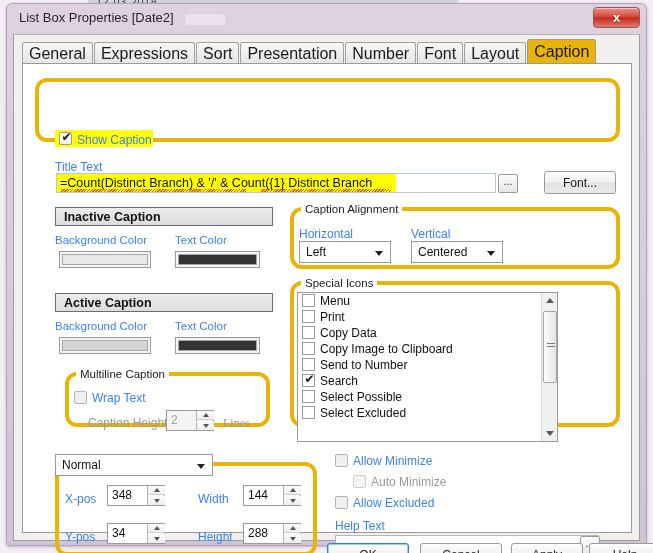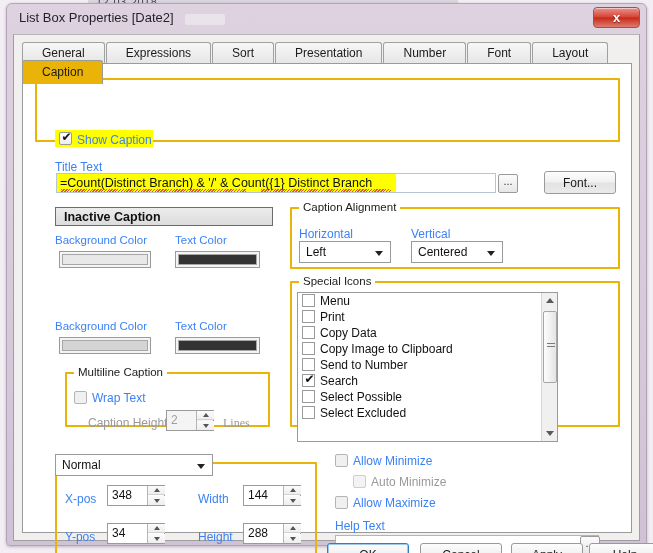--- a/index.html
+++ b/index.html
@@ -79,23 +79,23 @@
   }
 
   
   #tab-strip {
     position: absolute; left: 8px; top: 7px;
     height: 22px; width: 610px;
   }
   #tab-strip .tab {
     position: relative; float: left;
     height: 21px; margin-right: 1px;
-    padding: 0 19px;
+    padding: 0 6px;
     line-height: 21px;
-    font-size: 12px; color: #1b1b1b;
+    font-size: 16px; color: #1b1b1b;
     background: linear-gradient(180deg,#f7f7f7 0%, #e6e6e6 100%);
     border: 1px solid #a0a0a0;
     border-bottom: none;
     border-radius: 3px 3px 0 0;
     cursor: pointer;
     white-space: nowrap;
   }
   #tab-strip .tab.active {
     background: #eab308;
     height: 24px; line-height: 23px;
@@ -106,22 +106,22 @@
   #tab-content-panel {
     position: absolute; left: 8px; top: 28px;
     width: 610px; height: 470px;
     background: #ffffff;
     border: 1px solid #9a9a9a;
   }
 
   
   .groupbox {
     position: absolute;
-    border: 2px solid #eab308;
-    border-radius: 1px;
+    border: 4px solid #eab308;
+    border-radius: 12px;
   }
   .groupbox > .gb-legend {
     position: absolute; top: -8px; left: 7px;
     padding: 0 4px;
     background: #ffffff;
     font-size: 11.5px; color: #1b1b1b;
     white-space: nowrap;
   }
 
   
@@ -399,20 +399,21 @@
       <div class="caption-bar" style="left:32px; top:143px; width:218px;">Inactive Caption</div>
       <span class="lbl" style="left:32px; top:170px; font-size:11.5px;">Background Color</span>
       <span class="lbl" style="left:152px; top:170px; font-size:11.5px;">Text Color</span>
       <div class="swatch" style="left:36px; top:187px; width:92px;">
         <i id="sw-ic-bg" style="background: rgb(232, 232, 232);"></i>
       </div>
       <div class="swatch" style="left:152px; top:187px; width:85px;">
         <i id="sw-ic-txt" style="background: rgb(51, 51, 51);"></i>
       </div>
 
+      <div class="caption-bar" style="left:32px; top:229px; width:218px;">Active Caption</div>
       <span class="lbl" style="left:32px; top:256px; font-size:11.5px;">Background Color</span>
       <span class="lbl" style="left:152px; top:256px; font-size:11.5px;">Text Color</span>
       <div class="swatch" style="left:36px; top:273px; width:92px;">
         <i id="sw-ac-bg" style="background: rgb(212, 212, 212);"></i>
       </div>
       <div class="swatch" style="left:152px; top:273px; width:85px;">
         <i id="sw-ac-txt" style="background: rgb(51, 51, 51);"></i>
       </div>
 
       <div class="groupbox" style="left:42px; top:308px; width:205px; height:55px;">
@@ -531,21 +532,21 @@
         </div>
       </div>
 
       <div class="cb flat" style="left:312px; top:390px;"></div>
       <span class="lbl" style="left:330px; top:390px;">Allow Minimize</span>
 
       <div class="cb disabled" style="left:330px; top:411px;"></div>
       <span class="lbl dim" style="left:348px; top:411px;">Auto Minimize</span>
 
       <div class="cb flat" style="left:312px; top:432px;"></div>
-      <span class="lbl" style="left:330px; top:432px;">Allow Maximize</span>
+      <span class="lbl" style="left:330px; top:432px;">Allow Excluded</span>
 
       <span class="lbl" style="left:312px; top:455px;">Help Text</span>
       <div class="textfield" style="left:312px; top:471px; width:264px; height:22px; border-color:#b5b5b5;"></div>
       <div class="browse-btn" style="left:557px; top:472px;">...</div>
 
     </div>
 
     <div class="pushbtn default" style="left:313px; top:508px; width:82px; height:23px; line-height:22px;">OK</div>
     <div class="pushbtn" style="left:406px; top:508px; width:82px; height:23px; line-height:22px;">Cancel</div>
     <div class="pushbtn" style="left:497px; top:508px; width:72px; height:23px; line-height:22px;">Apply</div>

